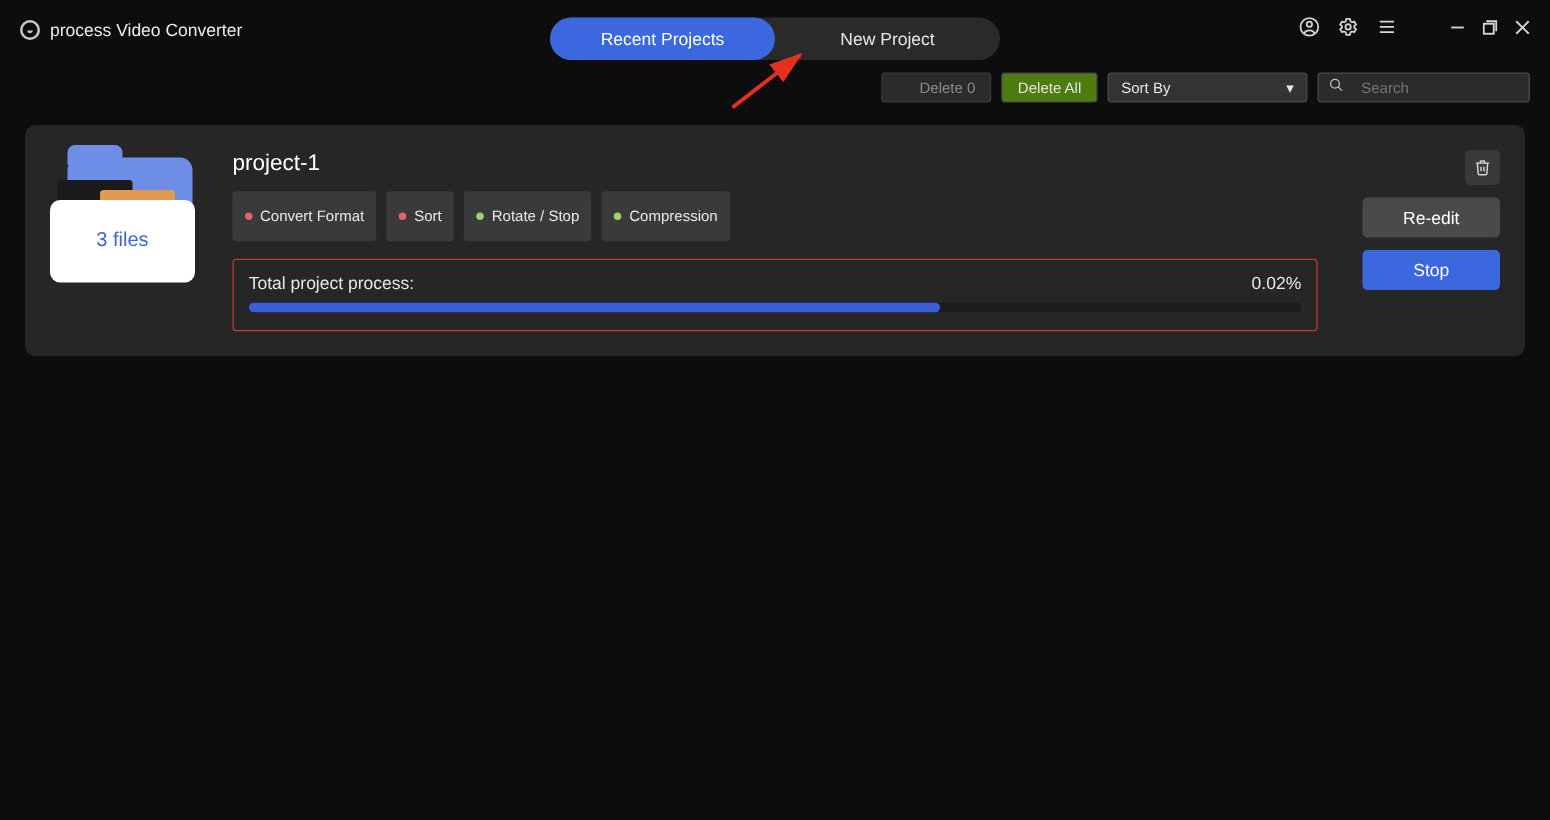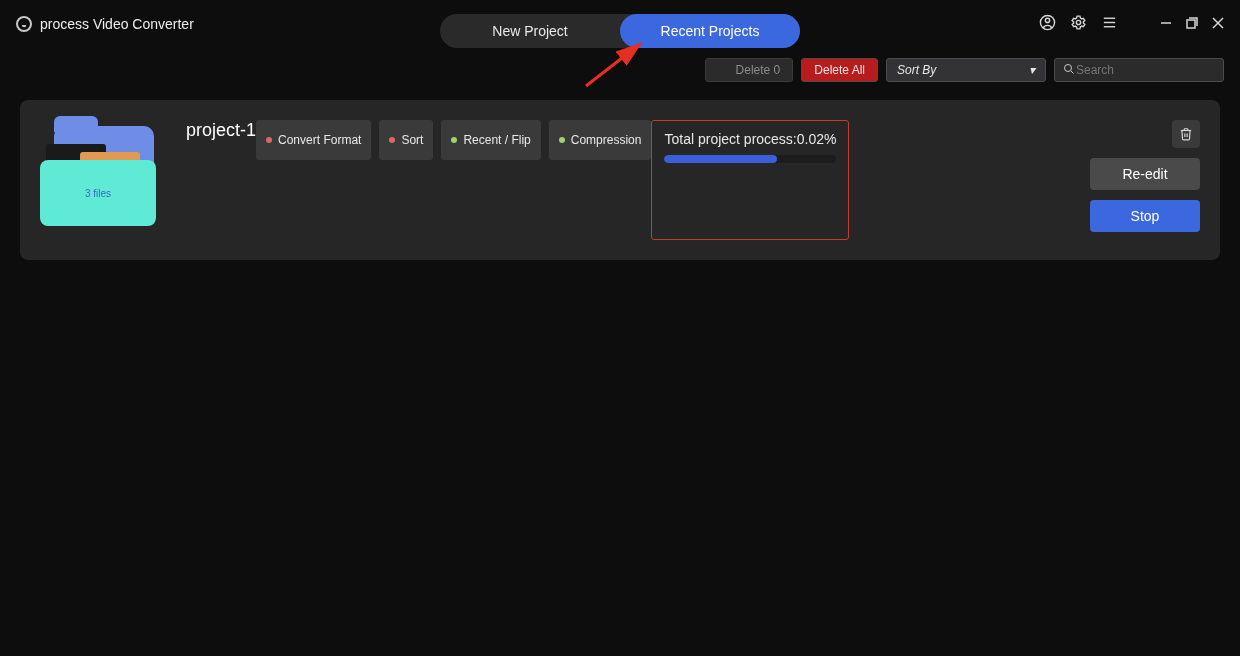--- a/index.html
+++ b/index.html
@@ -81,41 +81,41 @@
     padding: 0 16px;
     gap: 8px;
     margin-top: 6px;
   }
   .btn {
     height: 24px;
     padding: 0 12px;
     font-size: 12px;
     border-radius: 3px;
     border: 1px solid #4b4b4b;
-    background: #b91c1c;
+    background: #4d7c0f;
     color: #e6e6e6;
     display:inline-flex;align-items:center;justify-content:center;
     cursor:pointer;
   }
   .btn.disabled { color:#8b8b8b; border-color:#3a3a3a; background:#2b2b2b;padding-left:30px; }
   .sort {
     height: 24px;
     width: 160px;
     border:1px solid #4b4b4b;
     background:#333335;
     border-radius:3px;
     font-size:12px;
     color:#e6e6e6;
     display:flex;align-items:center;justify-content:space-between;
-    padding:0 10px;cursor:pointer;font-style:italic;
+    padding:0 10px;cursor:pointer;
   }
   .search {
     height:24px;width:170px;
     border:1px solid #4b4b4b;background:#2b2b2b;border-radius:3px;
-    display:flex;align-items:center;padding:0 8px;gap:1px;
+    display:flex;align-items:center;padding:0 8px;gap:14px;
   }
   .search input {
     background:transparent;border:none;outline:none;color:#e6e6e6;font-size:12px;width:100%;
   }
 
   
   .card {
     margin: 14px 20px 0 20px;
     background: #262626;
     border-radius: 8px;
@@ -130,25 +130,25 @@
   }
   .folder-back {
     position:absolute;top:0;left:14px;width:100px;height:70px;background:#6e8de6;border-radius:10px 10px 6px 6px;
   }
   .folder-back::before{
     content:"";position:absolute;top:-10px;left:0;width:44px;height:16px;background:#6e8de6;border-radius:6px 6px 0 0;
   }
   .file1{position:absolute;top:18px;left:6px;width:60px;height:36px;background:#1a1a1a;border-radius:3px;}
   .file2{position:absolute;top:26px;left:40px;width:60px;height:36px;background:#e29a52;border-radius:3px;}
   .folder-front{
-    position:absolute;bottom:0;left:0;width:116px;height:66px;background:#5eead4;border-radius:8px;
-    display:flex;align-items:center;justify-content:center;color:#3f66d6;font-size:10px;
-  }
-
-  .card-main { flex:1; display:flex;flex-direction:row; }
+    position:absolute;bottom:0;left:0;width:116px;height:66px;background:#ffffff;border-radius:8px;
+    display:flex;align-items:center;justify-content:center;color:#3f66d6;font-size:16px;
+  }
+
+  .card-main { flex:1; display:flex;flex-direction:column; }
   .proj-title { font-size:18px;color:#fff;margin-bottom:12px; }
   .tags { display:flex;gap:8px;margin-bottom:14px; }
   .tag {
     height:40px;background:#3a3a3a;border-radius:3px;padding:0 10px;font-size:12px;color:#e8e8e8;
     display:inline-flex;align-items:center;gap:6px;
   }
   .dot { width:6px;height:6px;border-radius:50%; }
   .dot.r{background:#e06666;} .dot.g{background:#9ed36a;}
 
   .process-box {
@@ -184,22 +184,22 @@
   }
 </style>
 </head>
 <body>
 
 <div class="titlebar">
   <span class="logo">◒</span>
   <span class="app-title">process Video Converter</span>
 
   <div class="tabs">
+    <div class="tab active">Recent Projects</div>
     <div class="tab">New Project</div>
-    <div class="tab active">Recent Projects</div>
   </div>
 
   <div class="right-icons">
     <span>
       <svg width="17" height="17" viewBox="0 0 24 24" fill="none" stroke="#d6d6d6" stroke-width="2">
           <circle cx="12" cy="12" r="10"></circle>
           <circle cx="12" cy="9" r="3"></circle>
           <path d="M6 20c1-3 4-4 6-4s5 1 6 4"></path>
         </svg>
     </span>
@@ -269,21 +269,21 @@
       <div class="tag">
           <span class="dot r"></span>
           <span>Convert Format</span>
         </div>
       <div class="tag">
           <span class="dot r"></span>
           <span>Sort</span>
         </div>
       <div class="tag">
           <span class="dot g"></span>
-          <span>Recent / Flip</span>
+          <span>Rotate / Stop</span>
         </div>
       <div class="tag">
           <span class="dot g"></span>
           <span>Compression</span>
         </div>
     </div>
 
     <div class="process-box">
       <div class="process-row">
         <span>Total project process:</span>

